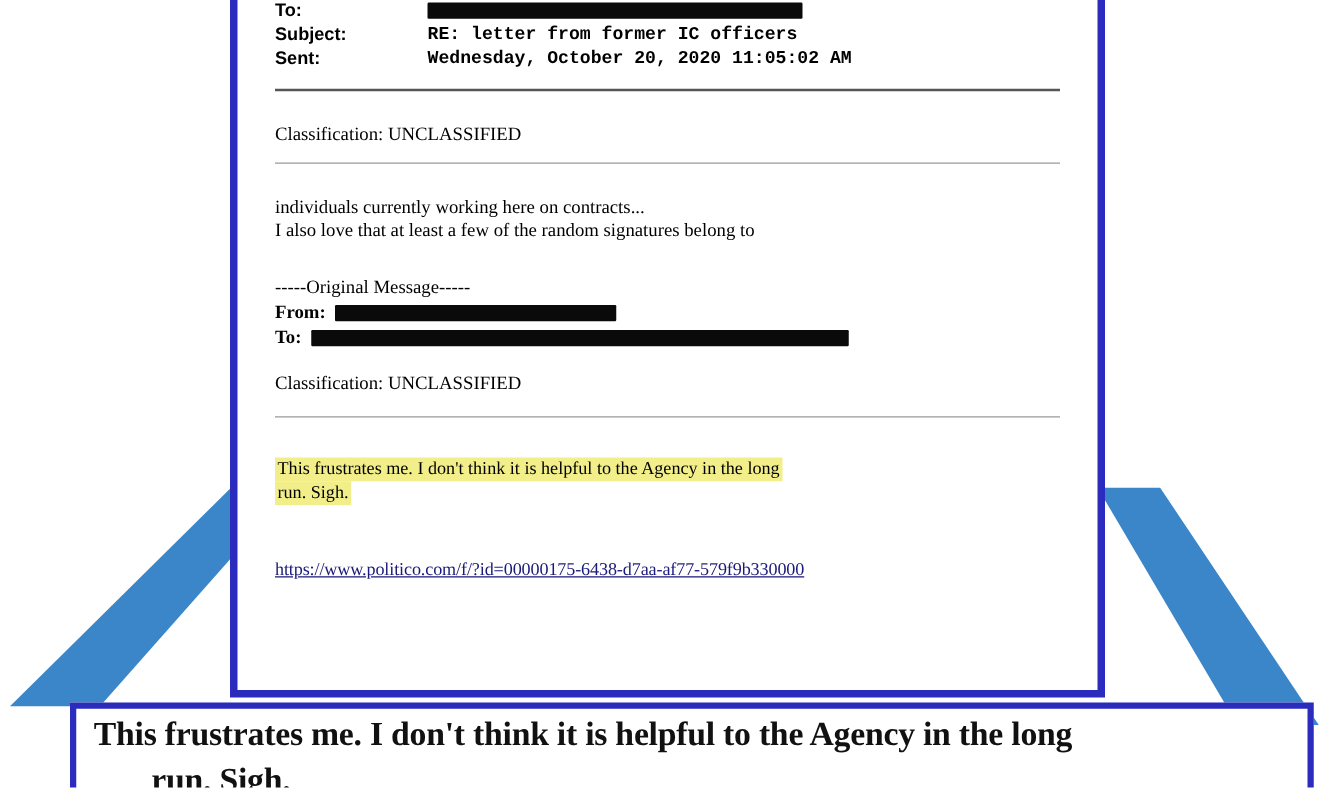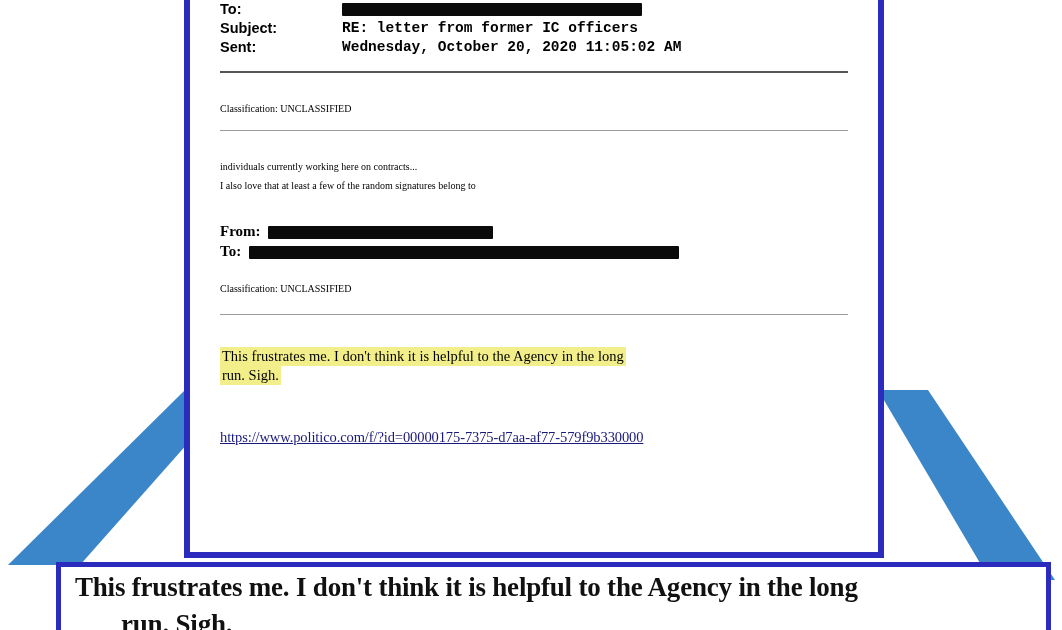--- a/index.html
+++ b/index.html
@@ -81,21 +81,21 @@
     border: none;
     border-top: 1.5px solid #9a9a9a;
     margin: 10px 0 0 0;
   }
   .rule-dark {
     border-top: 2px solid #555;
   }
 
   .body-line {
     font-family: "Liberation Serif", serif;
-    font-size: 10px;
+    font-size: 15px;
     line-height: 19px;
     margin: 0;
   }
   .spacer-18 { height: 18px; }
   .spacer-26 { height: 26px; }
 
   .orig-msg {
     font-family: "Liberation Serif", serif;
     font-size: 15px;
     line-height: 19px;
@@ -188,20 +188,21 @@
     <div class="spacer-26"></div>
     <div class="body-line">Classification: UNCLASSIFIED</div>
 
     <hr class="rule" style="margin-top:12px;">
 
     <div class="spacer-26"></div>
     <div class="body-line">individuals currently working here on contracts...</div>
     <div class="body-line">I also love that at least a few of the random signatures belong to</div>
 
     <div class="spacer-26"></div>
+    <div class="orig-msg">-----Original Message-----</div>
 
     <div class="orig-row">
       <span>From:</span>
       <span class="redact" style="width:225px; margin-left:4px;"></span>
     </div>
     <div class="orig-row">
       <span>To:</span>
       <span class="redact" style="width:430px; margin-left:4px;"></span>
     </div>
 
@@ -211,21 +212,21 @@
     <hr class="rule" style="margin-top:16px;">
 
     <div class="spacer-26"></div>
     <div class="hl-wrap">
       <div><span class="hl-line">This frustrates me.  I don't think it is helpful to the Agency in the long</span></div>
       <div><span class="hl-line">run.  Sigh.</span></div>
     </div>
 
     <div class="spacer-26"></div>
     <div class="spacer-18"></div>
-    <a class="link" href="#">https://www.politico.com/f/?id=00000175-7375-d7aa-af77-579f9b330000</a>
+    <a class="link" href="#">https://www.politico.com/f/?id=00000175-6438-d7aa-af77-579f9b330000</a>
 
   </div>
 </div>
 
 <div class="zoom-panel">
   <div class="zoom-text">This frustrates me.  I don't think it is helpful to the Agency in the long</div>
   <div class="zoom-text zoom-text-2">run.  Sigh.</div>
 
 </div>
 

